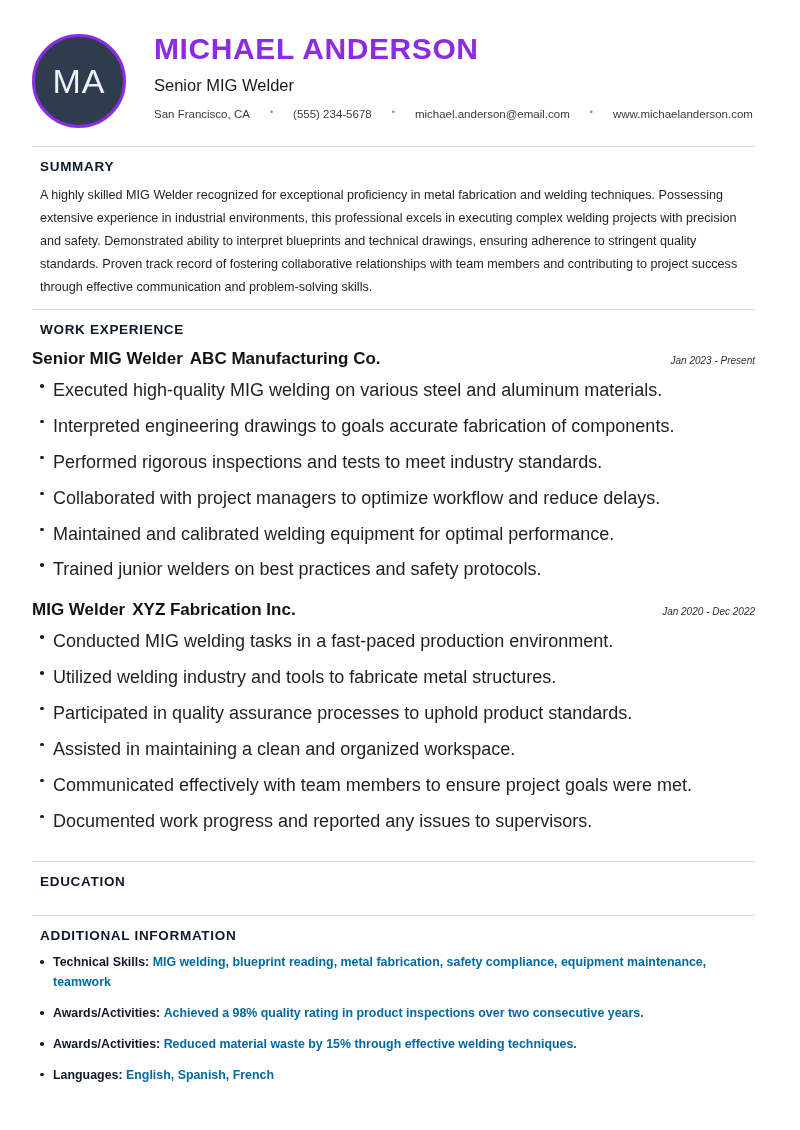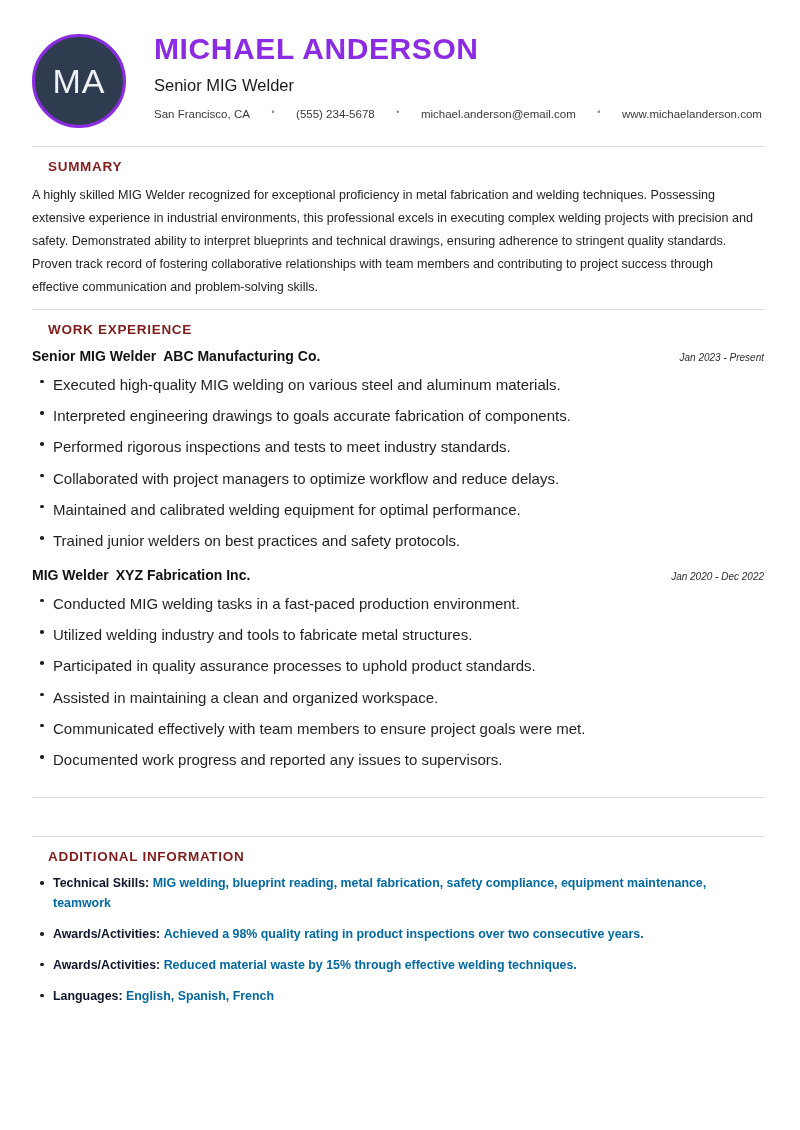--- a/index.html
+++ b/index.html
@@ -12,21 +12,21 @@
     width: 800px;
     height: 1130px;
     font-family: "Liberation Sans", sans-serif;
     color: #1a1a1a;
     -webkit-font-smoothing: antialiased;
   }
   .page {
     width: 800px;
     height: 1130px;
     background: #ffffff;
-    padding: 28px 36px 0 32px;
+    padding: 28px 45px 0 32px;
     position: relative;
   }
 
   
   .header {
     display: flex;
     align-items: flex-start;
     padding-bottom: 8px;
   }
   .avatar-wrap {
@@ -93,68 +93,68 @@
 
   
   .divider {
     border: 0;
     border-top: 1px solid #dcdcdc;
     margin: 10px 0 0 0;
     height: 0;
   }
   .section { padding-top: 12px; }
   .section-title {
-    color: #7f1d1d;
+    color: #0f172a;
     font-size: 13.5px;
     font-weight: bold;
     letter-spacing: 0.7px;
     text-transform: uppercase;
-    margin: 0 0 10px 16px;
+    margin: 0 0 10px 8px;
   }
   .summary-text {
     font-size: 12.6px;
     line-height: 1.83;
     color: #1f1f1f;
-    margin: 0;
+    margin: 8px;
     text-align: left;
     padding-right: 6px;
   }
 
   
   .entry { margin-bottom: 2px; }
   .entry + .entry { margin-top: 14px; }
   .entry-head {
     display: flex;
     align-items: baseline;
     justify-content: space-between;
     margin-bottom: 6px;
   }
   .entry-heading {
-    font-size: 14px;
+    font-size: 17px;
     font-weight: bold;
     color: #121212;
     line-height: 1.4;
   }
   .entry-heading .company { margin-left: 7px; }
   .entry-date {
     font-size: 10px;
     font-style: italic;
     color: #2e2e2e;
     white-space: nowrap;
     padding-left: 16px;
   }
   ul.bullets {
     list-style: none;
     margin: 0;
     padding: 0;
   }
   ul.bullets li {
     position: relative;
     padding-left: 21px;
-    font-size: 15px;
+    font-size: 18px;
     line-height: 1.55;
     color: #1f1f1f;
     margin-bottom: 8px;
   }
   ul.bullets li:last-child { margin-bottom: 0; }
   ul.bullets li::before {
     content: "";
     position: absolute;
     left: 8px;
     top: 7px;
@@ -259,20 +259,21 @@
         <li>Participated in quality assurance processes to uphold product standards.</li>
         <li>Assisted in maintaining a clean and organized workspace.</li>
         <li>Communicated effectively with team members to ensure project goals were met.</li>
         <li>Documented work progress and reported any issues to supervisors.</li>
       </ul>
     </div>
   </div>
 
   <hr class="divider" style="margin-top:26px;">
   <div class="section">
+    <h2 class="section-title">EDUCATION</h2>
   </div>
 
   <hr class="divider" style="margin-top:26px;">
   <div class="section">
     <h2 class="section-title">ADDITIONAL INFORMATION</h2>
     <ul class="info-list">
       <li>
         <span class="info-label">Technical Skills:</span>
         <span class="info-value">MIG welding, blueprint reading, metal fabrication, safety compliance, equipment maintenance, teamwork</span>
       </li>

